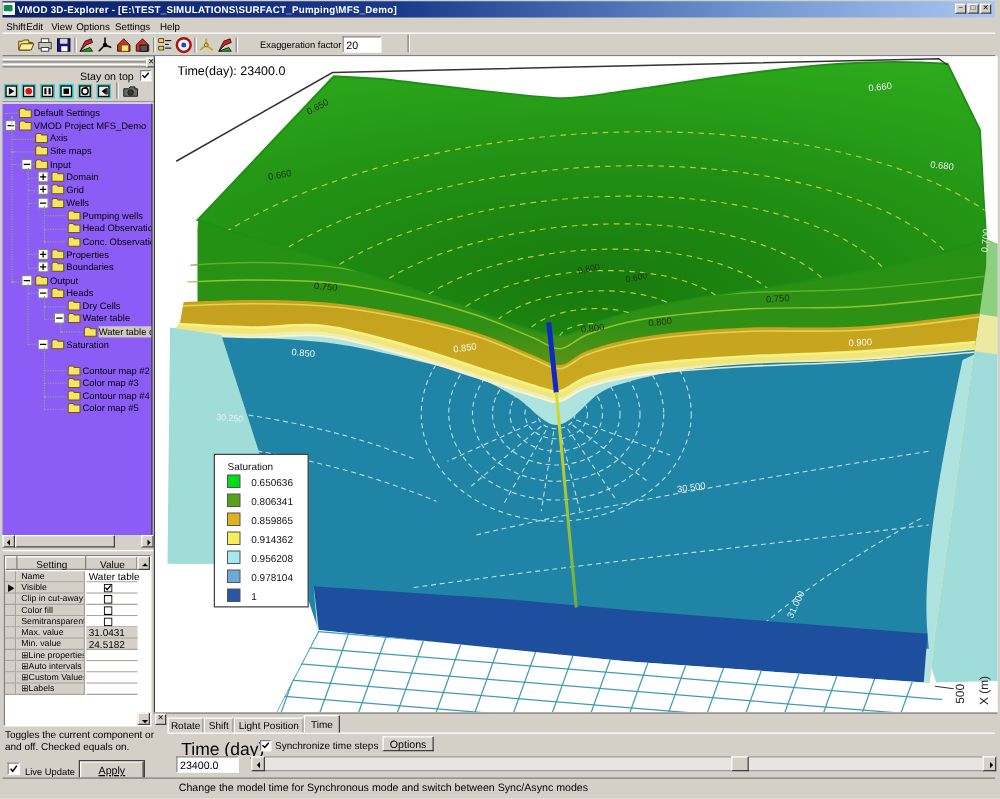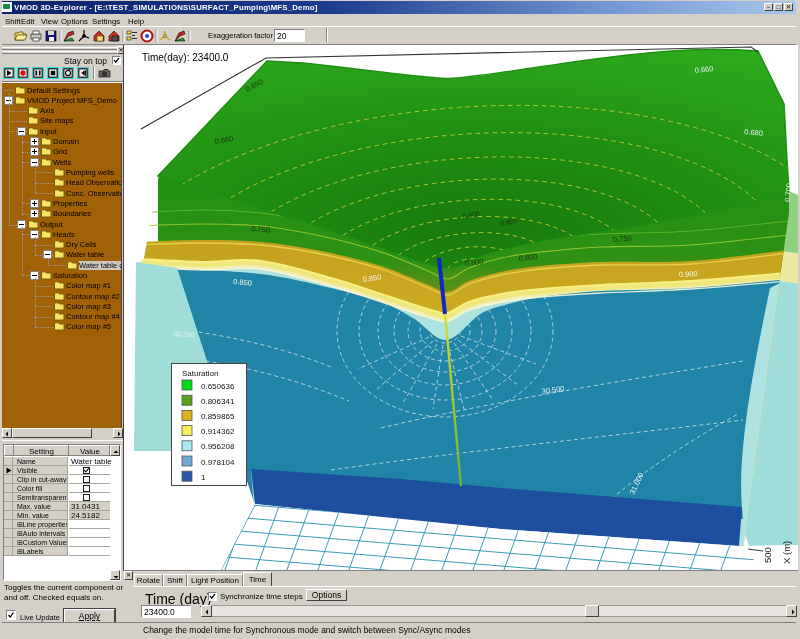--- a/index.html
+++ b/index.html
@@ -129,21 +129,21 @@
     <rect x="1.5" y="1.5" width="7" height="7" fill="none" stroke="#000" stroke-width="0.9"></rect>
     <path d="M6.4,2.8 L6.4,7.2 L3.6,5 Z" fill="#000"></path>
     <rect x="6.6" y="2.9" width="1" height="4.3" fill="#000"></rect>
   </svg>
 <div class="abs" style="left:93px;top:66px;width:2px;height:13px;border-left:1px solid #808080;border-right:1px solid #fff;"></div>
 <svg class="abs" style="left:98px;top:67px;" width="13" height="12" viewBox="0 0 13 12">
     <path d="M1,4 L5,4 L6,2.5 L10,2.5 L10,4 L12,4 L12,10 L1,10 Z" fill="#6a6a66" stroke="#222" stroke-width="0.8"></path>
     <circle cx="6.5" cy="7" r="2.2" fill="#3a3a38" stroke="#111" stroke-width="0.7"></circle>
   </svg>
 <div class="abs" style="left:2px;top:80.5px;width:121px;height:2px;border-top:1px solid #808080;border-bottom:1px solid #fff;"></div>
-<div class="abs" style="left:2px;top:82.5px;width:120px;height:345px;background:#a16207;border-right:1px solid #404040;overflow:hidden;font-size:7.5px;">
+<div class="abs" style="left:2px;top:82.5px;width:120px;height:345px;background:#8b5cf6;border-right:1px solid #404040;overflow:hidden;font-size:7.5px;">
 <div style="position:absolute;top:2.5px;left:0;height:10.3px;width:220px;">
       <div style="position:absolute;left:2px;top:5px;width:10px;height:1px;border-top:1px dotted #999;"></div>
       <svg width="11" height="9" viewBox="0 0 11 9" style="position:absolute;left:13px;top:0.5px;">
         <path d="M0.5,8 L0.5,2 L1.5,0.8 L4.5,0.8 L5.5,2 L10,2 L10,8 Z" fill="#f7e464" stroke="#6b5900" stroke-width="0.9"></path>
       </svg>
       <span style="position:absolute;left:25px;top:0.5px;white-space:nowrap;">Default Settings</span>
     </div>
 <div style="position:absolute;top:23.1px;left:0;height:10.3px;width:220px;">
       <div style="position:absolute;left:6.5px;top:5px;width:18.5px;height:1px;border-top:1px dotted #999;"></div>
       <svg width="11" height="9" viewBox="0 0 11 9" style="position:absolute;left:26px;top:0.5px;">
@@ -306,27 +306,20 @@
 <div style="position:absolute;top:187.9px;left:0;height:10.3px;width:220px;">
       <div style="position:absolute;left:19.5px;top:5px;width:18.5px;height:1px;border-top:1px dotted #999;"></div>
       <svg width="9" height="9" viewBox="0 0 9 9" style="position:absolute;left:28px;top:0.5px;">
         <rect x="0.5" y="0.5" width="8" height="8" fill="#fff" stroke="#848484"></rect>
         <path d="M2,4.5 L7,4.5" stroke="#000" stroke-width="1"></path>
       </svg>
       <svg width="11" height="9" viewBox="0 0 11 9" style="position:absolute;left:39px;top:0.5px;">
         <path d="M0.5,8 L0.5,2 L1.5,0.8 L4.5,0.8 L5.5,2 L10,2 L10,8 Z" fill="#f7e464" stroke="#6b5900" stroke-width="0.9"></path>
       </svg>
       <span style="position:absolute;left:51px;top:0.5px;white-space:nowrap;">Saturation</span>
-    </div>
-<div style="position:absolute;top:198.2px;left:0;height:10.3px;width:220px;">
-      <div style="position:absolute;left:32.5px;top:5px;width:18.5px;height:1px;border-top:1px dotted #999;"></div>
-      <svg width="11" height="9" viewBox="0 0 11 9" style="position:absolute;left:52px;top:0.5px;">
-        <path d="M0.5,8 L0.5,2 L1.5,0.8 L4.5,0.8 L5.5,2 L10,2 L10,8 Z" fill="#f7e464" stroke="#6b5900" stroke-width="0.9"></path>
-      </svg>
-      <span style="position:absolute;left:64px;top:0.5px;white-space:nowrap;">Color map #1</span>
     </div>
 <div style="position:absolute;top:208.5px;left:0;height:10.3px;width:220px;">
       <div style="position:absolute;left:32.5px;top:5px;width:18.5px;height:1px;border-top:1px dotted #999;"></div>
       <svg width="11" height="9" viewBox="0 0 11 9" style="position:absolute;left:52px;top:0.5px;">
         <path d="M0.5,8 L0.5,2 L1.5,0.8 L4.5,0.8 L5.5,2 L10,2 L10,8 Z" fill="#f7e464" stroke="#6b5900" stroke-width="0.9"></path>
       </svg>
       <span style="position:absolute;left:64px;top:0.5px;white-space:nowrap;">Contour map #2</span>
     </div>
 <div style="position:absolute;top:218.8px;left:0;height:10.3px;width:220px;">
       <div style="position:absolute;left:32.5px;top:5px;width:18.5px;height:1px;border-top:1px dotted #999;"></div>

